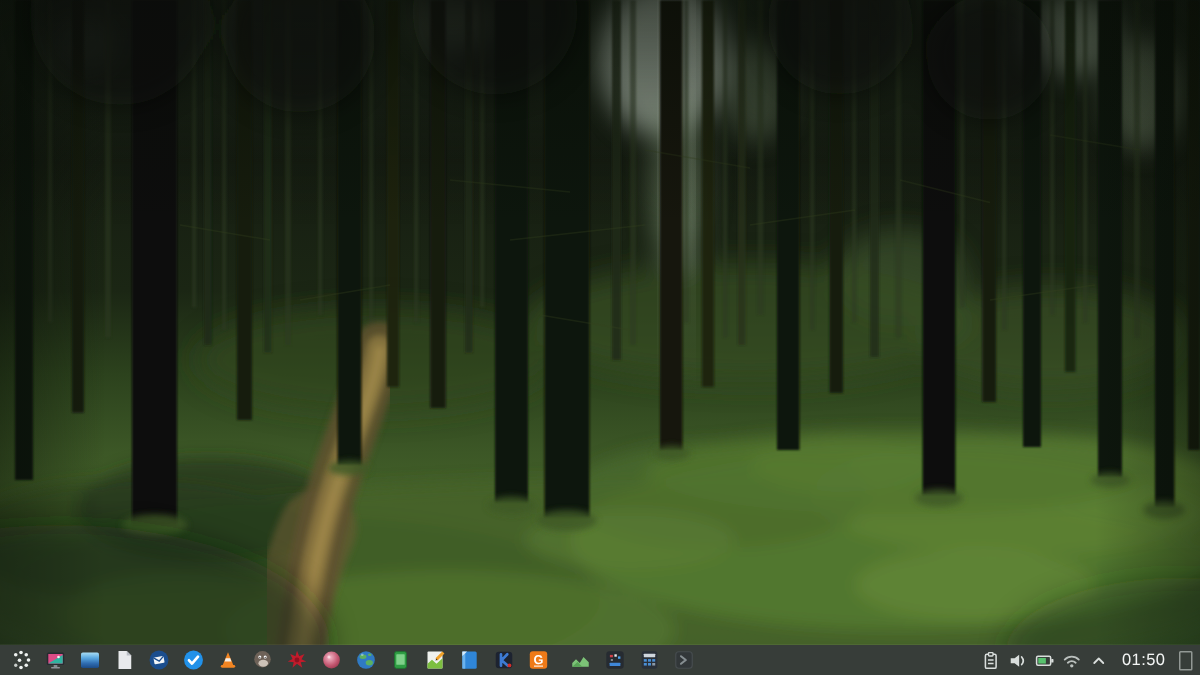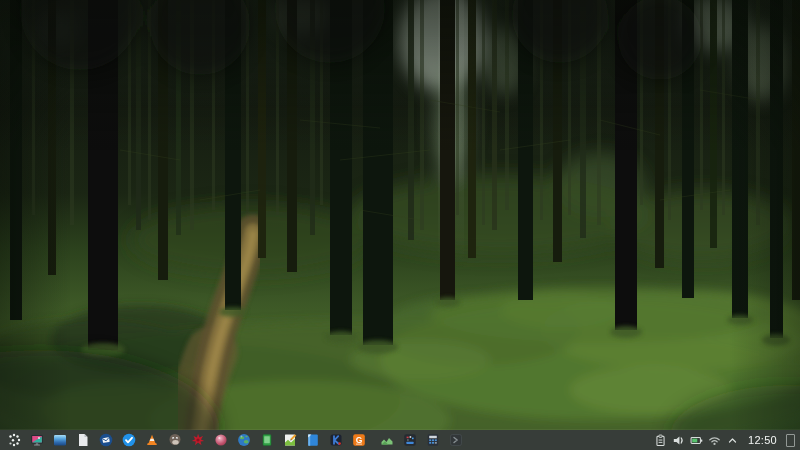--- a/index.html
+++ b/index.html
@@ -433,18 +433,18 @@
           <circle cx="8" cy="11.6" r="1.2" fill="#c9cfcc"></circle>
         </svg>
       </button>
 
       <button class="ticon" title="Expand System Tray">
         <svg viewBox="0 0 16 16">
           <path d="M4.8,9.6 L8,6.4 L11.2,9.6" stroke="#d9dedc" stroke-width="1.3" fill="none" stroke-linecap="round" stroke-linejoin="round"></path>
         </svg>
       </button>
 
-      <span class="clock">12:50</span>
+      <span class="clock">01:50</span>
 
       <button class="showdesk" title="Show Desktop"></button>
     </div>
   </div>
 </div>
 
 </body></html>

